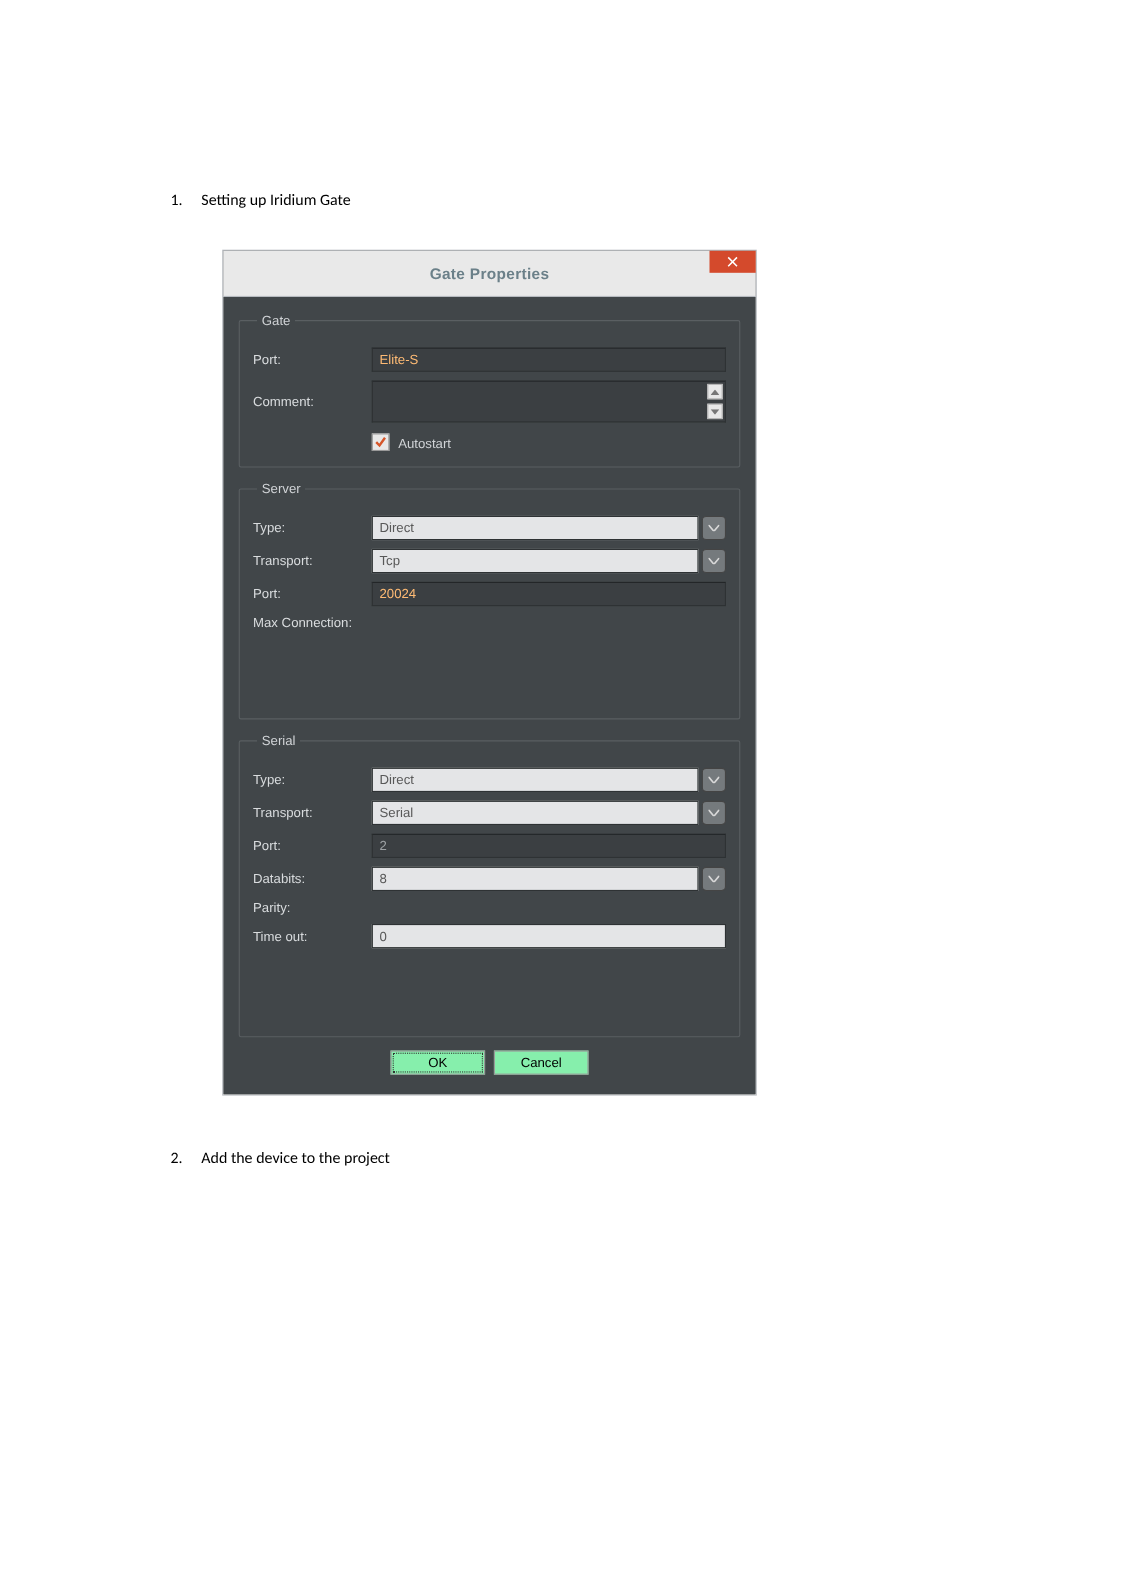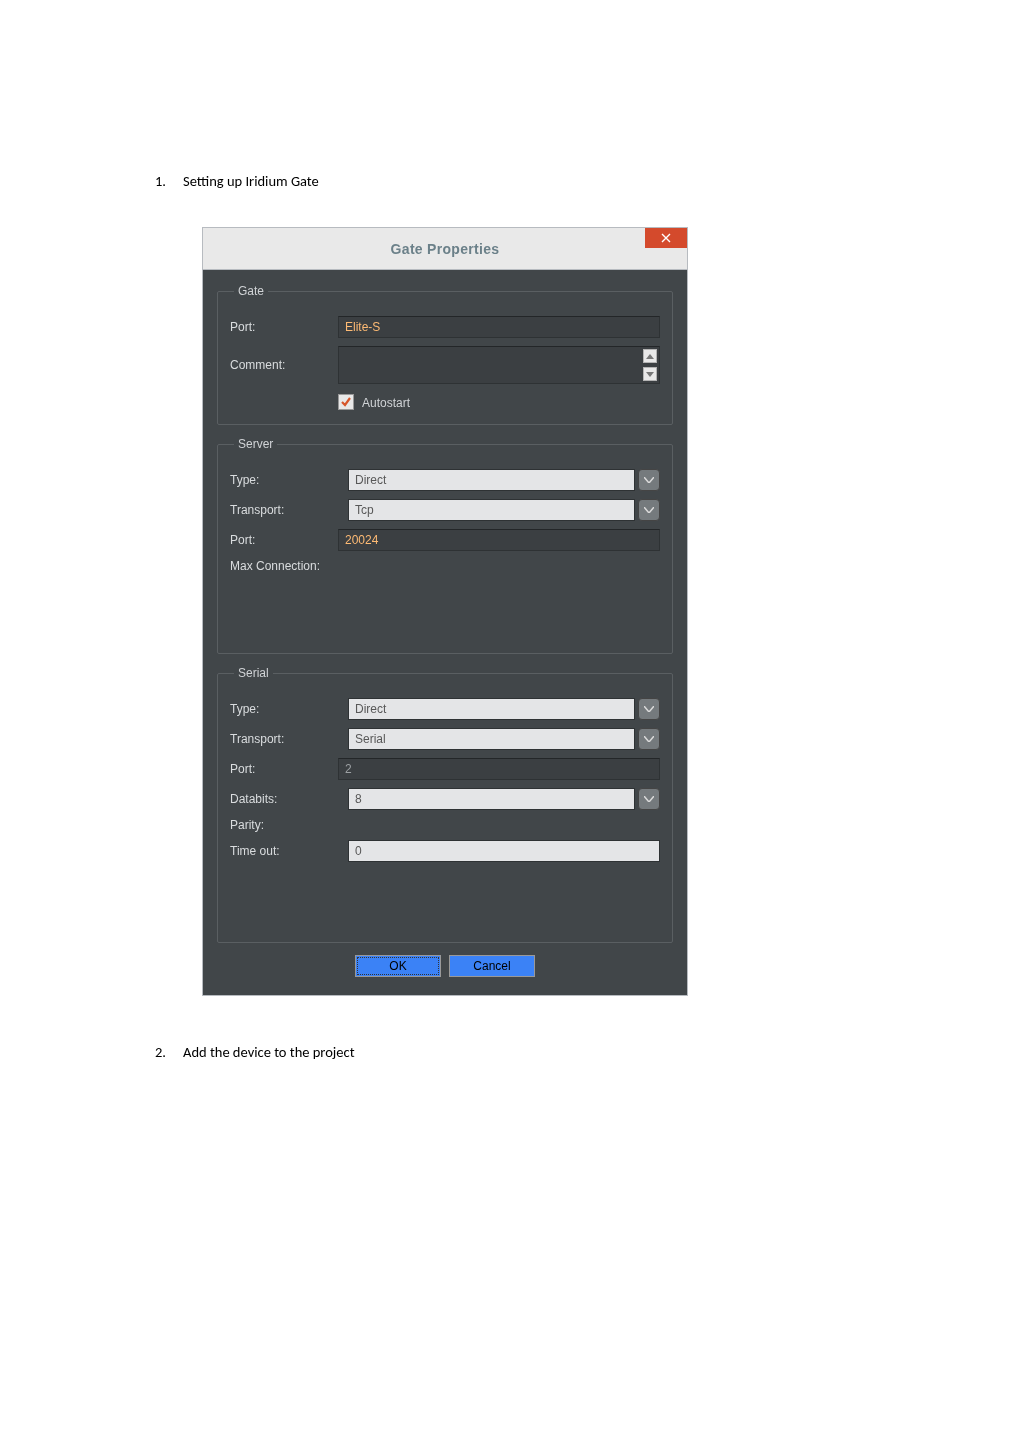--- a/index.html
+++ b/index.html
@@ -101,21 +101,20 @@
     .ta-scroll {
       position: absolute; right: 2px; top: 2px; bottom: 2px;
       width: 14px;
       display: flex; flex-direction: column; justify-content: space-between;
     }
     .ta-btn { width: 14px; height: 14px; background: #e8e8e8; border: 1px solid #b4b4b4; display: flex; align-items: center; justify-content: center; }
     .select-wrap {
       flex: 1;
       display: flex;
       align-items: stretch;
-      margin-left: 10px;
     }
     .select-box {
       flex: 1;
       height: 22px;
       background: #e4e5e7;
       border: 1px solid #2e3234;
       color: #585858;
       display: flex; align-items: center;
       padding: 0 6px;
       font-size: 12px;
@@ -144,21 +143,21 @@
     .btn-row {
       display: flex;
       justify-content: center;
       gap: 8px;
       margin-top: 4px;
     }
     .dlg-btn {
       width: 86px;
       height: 22px;
       border: 1px solid #999;
-      background: #3b82f6;
+      background: #86efac;
       color: #000;
       font-size: 12px;
       display: flex; align-items: center; justify-content: center;
       font-family: inherit;
     }
     .dlg-btn.focus {
       outline: 1px dotted #333;
       outline-offset: -3px;
     }
     .item-2 { margin-top: 48px; }

